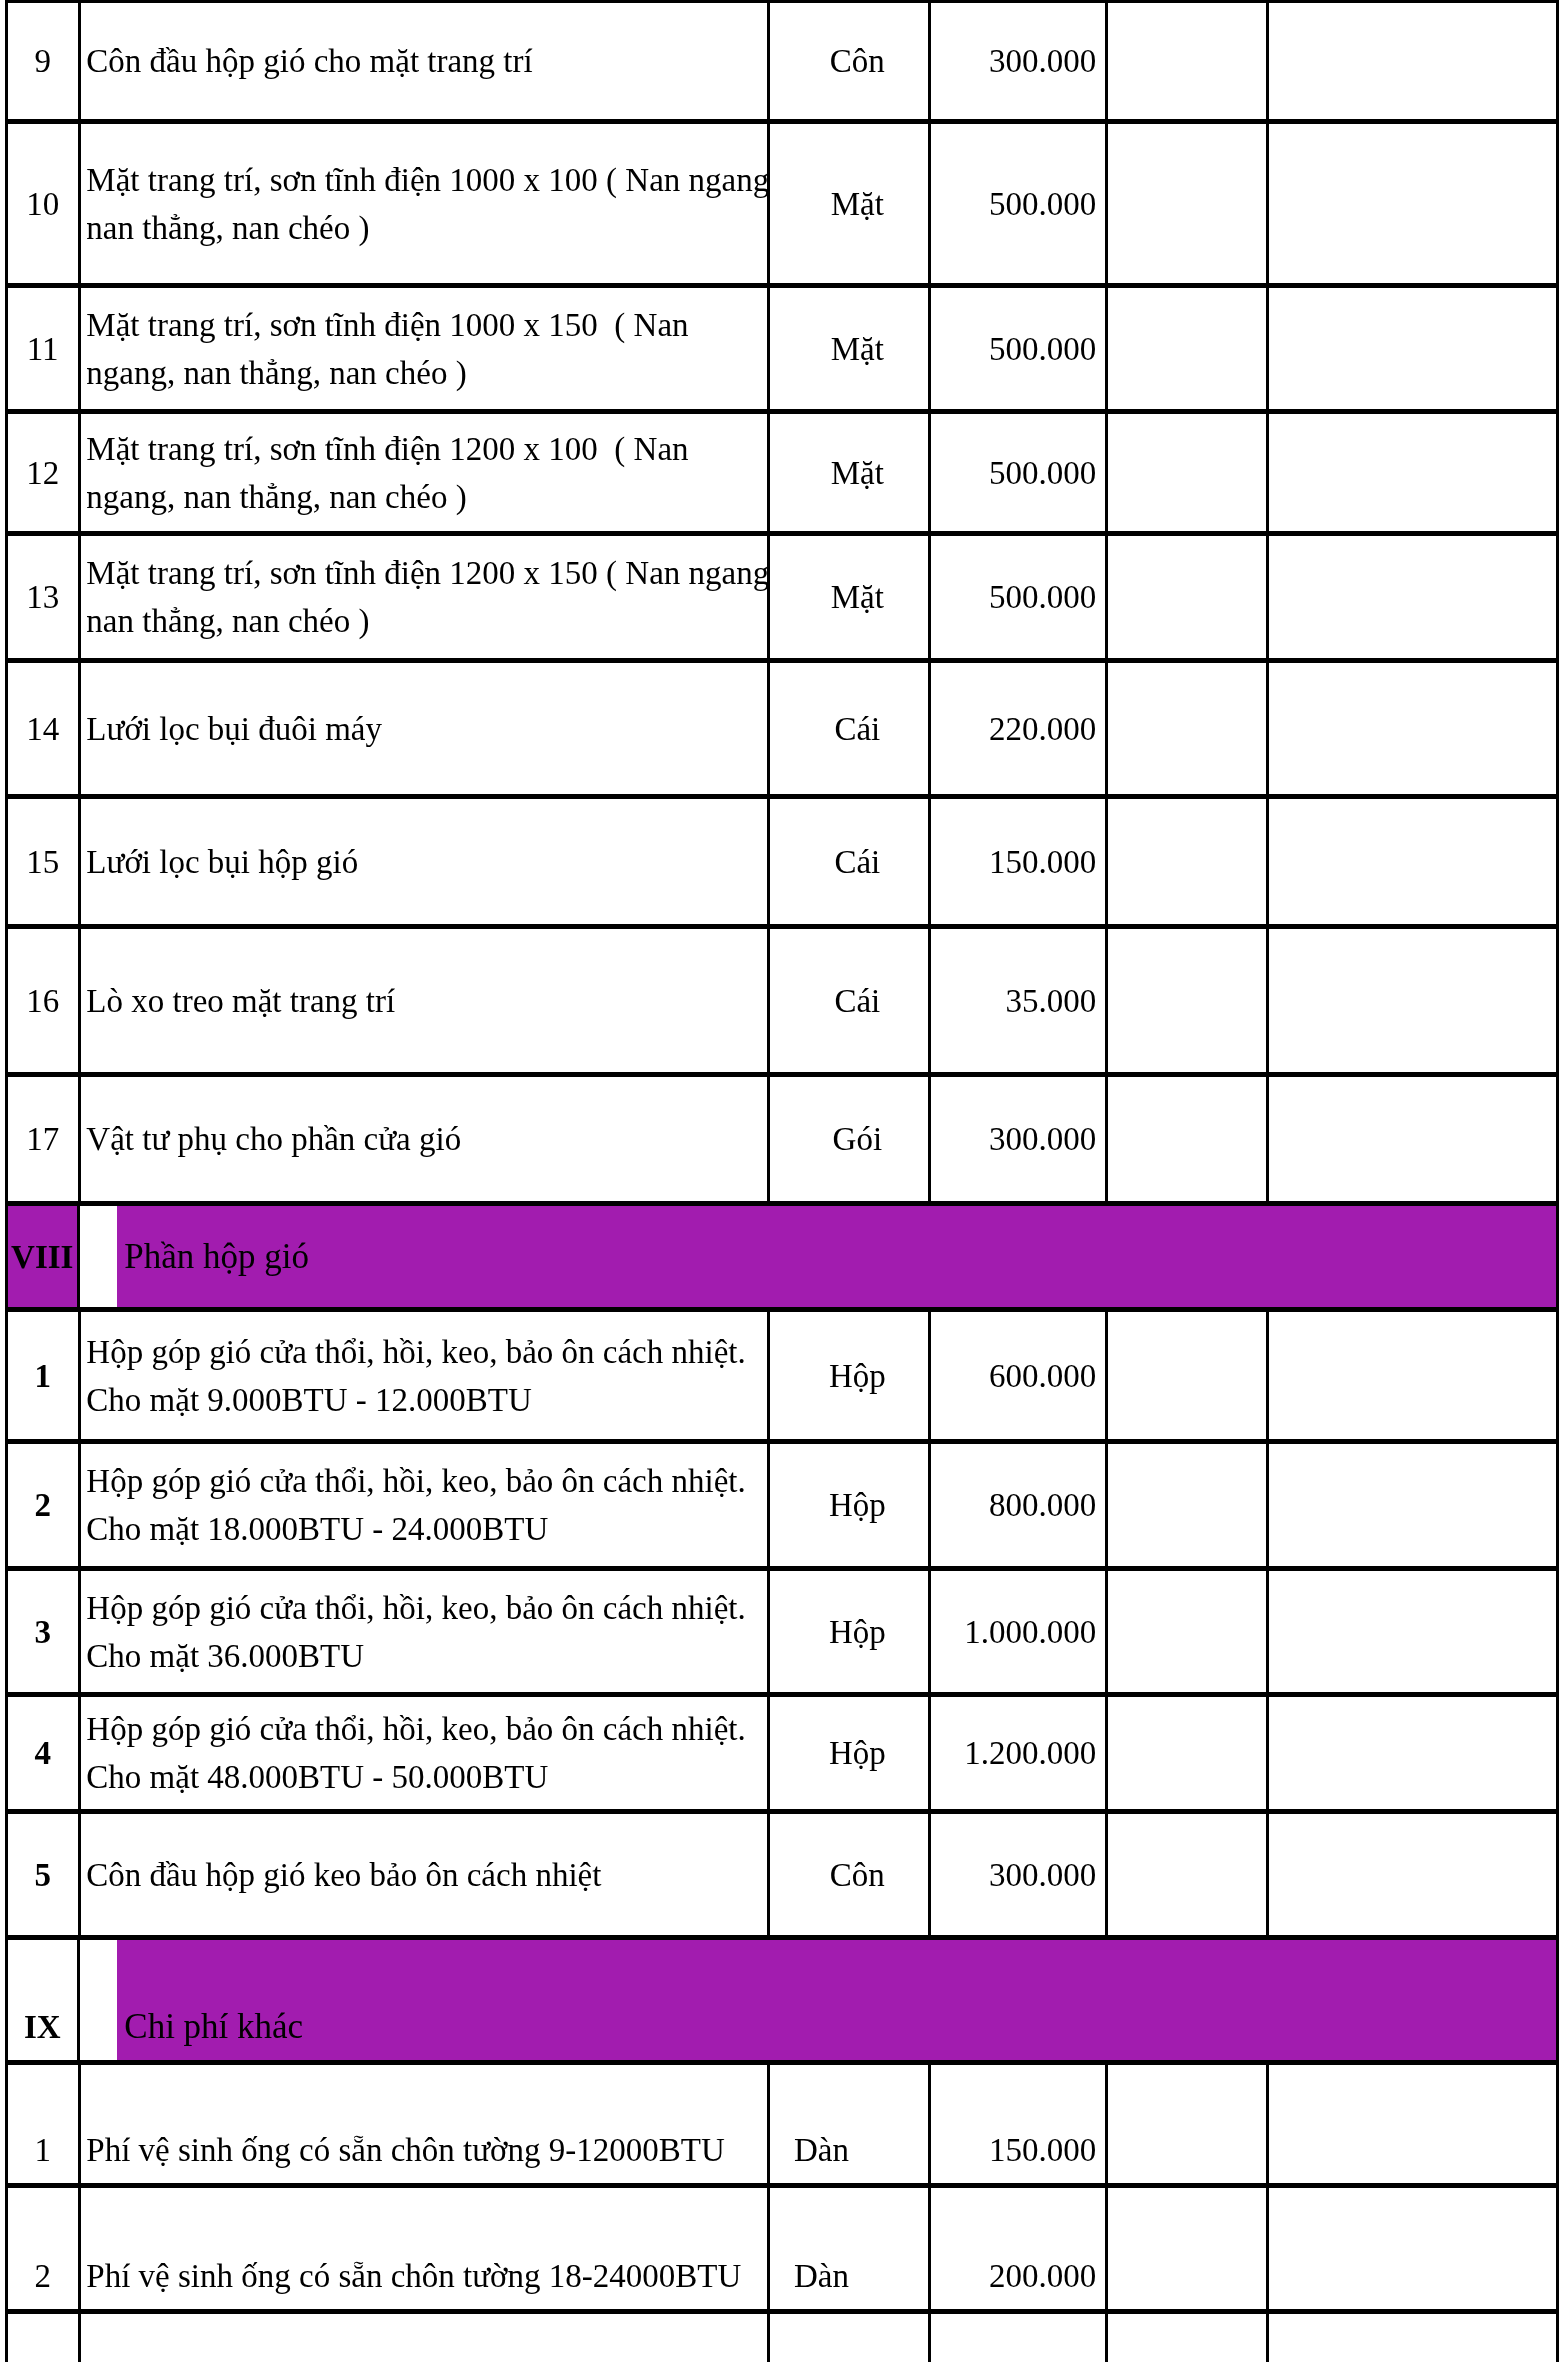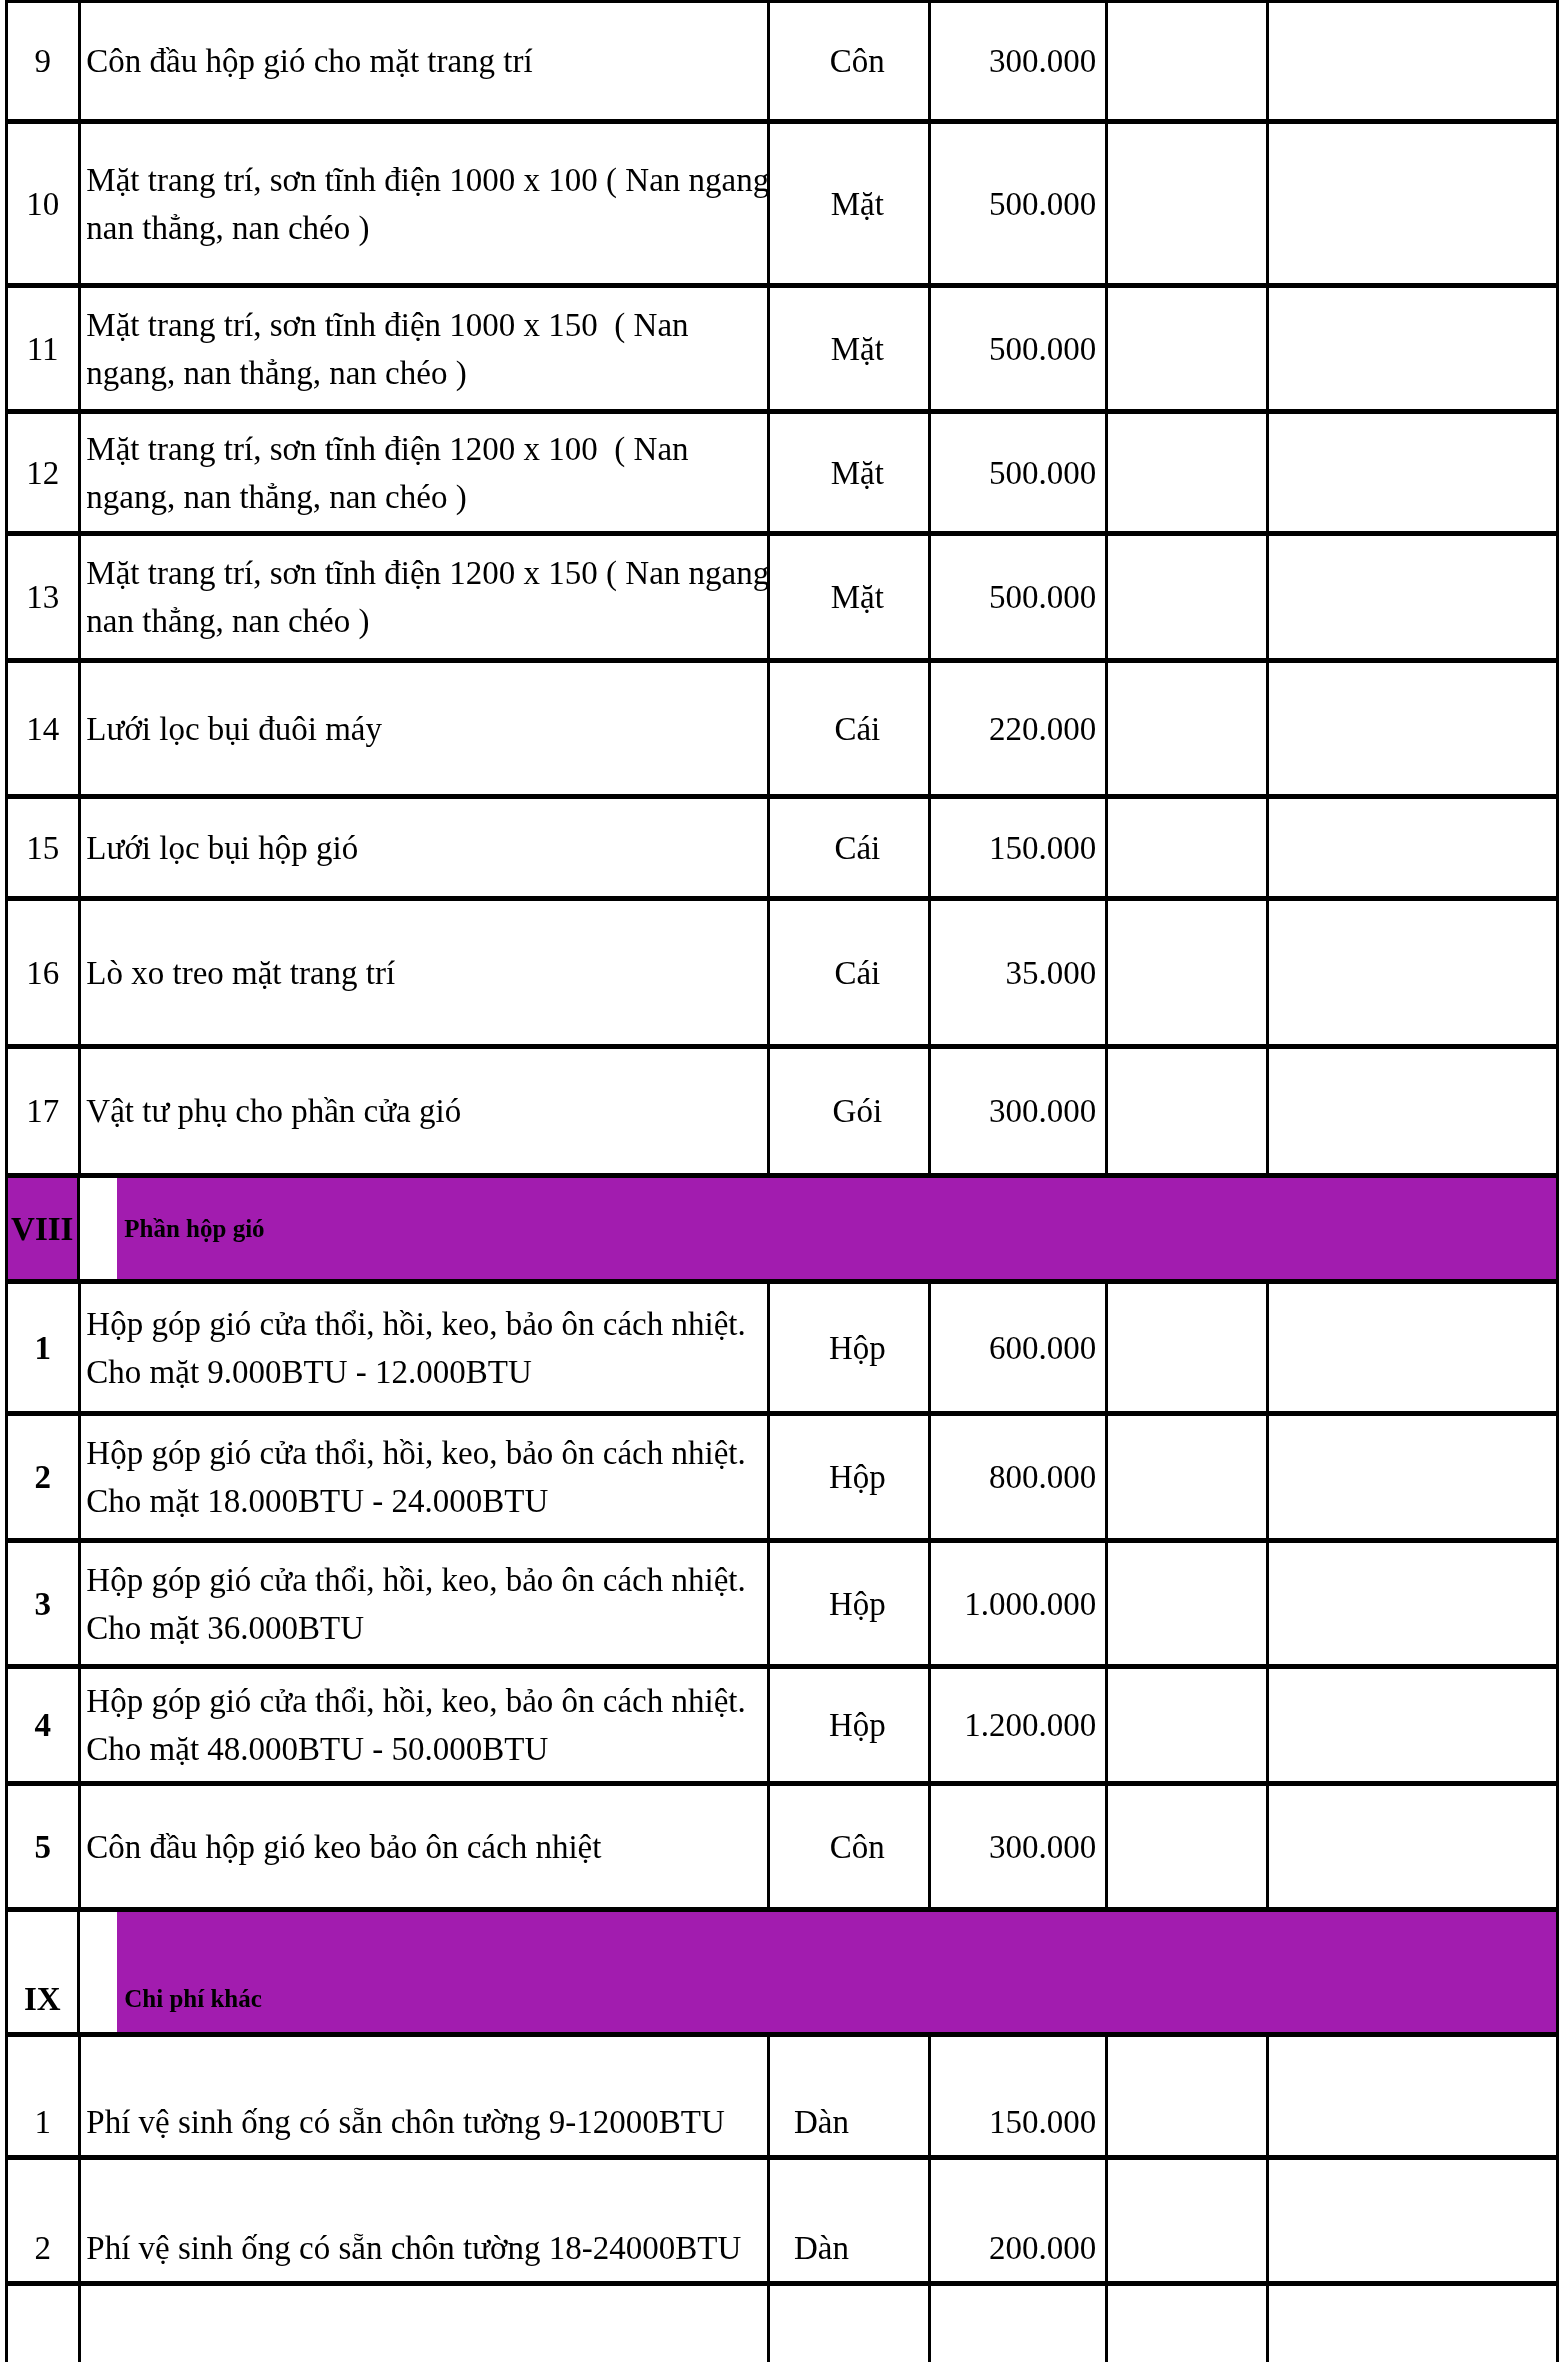--- a/index.html
+++ b/index.html
@@ -13,21 +13,21 @@
         white-space:pre;overflow:hidden;}
   .cA{width:74px;justify-content:center;text-align:center;}
   .cB{width:696px;justify-content:flex-start;padding-left:5.5px;}
   .cC{width:146px;justify-content:center;margin-left:17px;}
   .cD{width:179px;justify-content:flex-end;padding-right:9.2px;}
   .cE{width:162px;}
   .cF{width:293px;}
   .merged{width:1477px;justify-content:flex-start;padding-left:7.4px;}
   .pink{background:#a21caf;}
   .bold{font-weight:bold;}
-  .header-desc{font-size:25px;font-weight:bold;margin-left:37px;}
+  .header-desc{font-size:35px;font-weight:normal;margin-left:37px;}
   .no-bold .cA{font-weight:bold;}
   .unit-left{justify-content:flex-start;padding-left:7.4px;}
   .va-bottom .cell{align-items:flex-end;padding-bottom:9.2px;}
 </style>
 </head>
 <body>
 
 <div class="table">
 
   <div class="row" style="height:121px">
@@ -81,21 +81,21 @@
 
   <div class="row" style="height:136px">
     <div class="cell cA">14</div>
     <div class="cell cB">Lưới lọc bụi đuôi máy</div>
     <div class="cell cC">Cái</div>
     <div class="cell cD">220.000</div>
     <div class="cell cE"></div>
     <div class="cell cF"></div>
   </div>
 
-  <div class="row" style="height:102px">
+  <div class="row" style="height:130px">
     <div class="cell cA">15</div>
     <div class="cell cB">Lưới lọc bụi hộp gió</div>
     <div class="cell cC">Cái</div>
     <div class="cell cD">150.000</div>
     <div class="cell cE"></div>
     <div class="cell cF"></div>
   </div>
 
   <div class="row" style="height:148px">
     <div class="cell cA">16</div>

